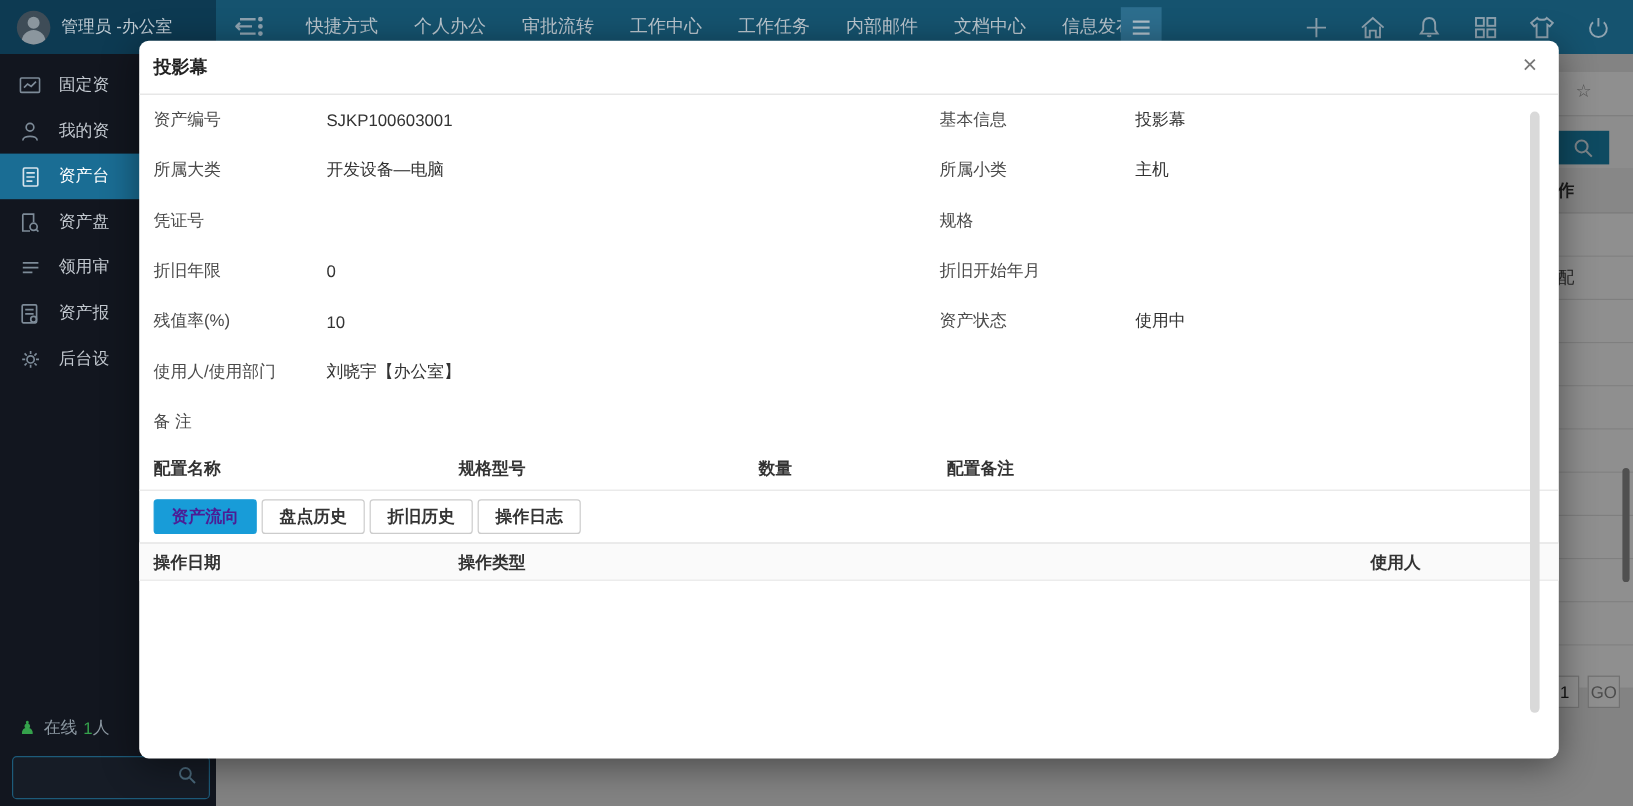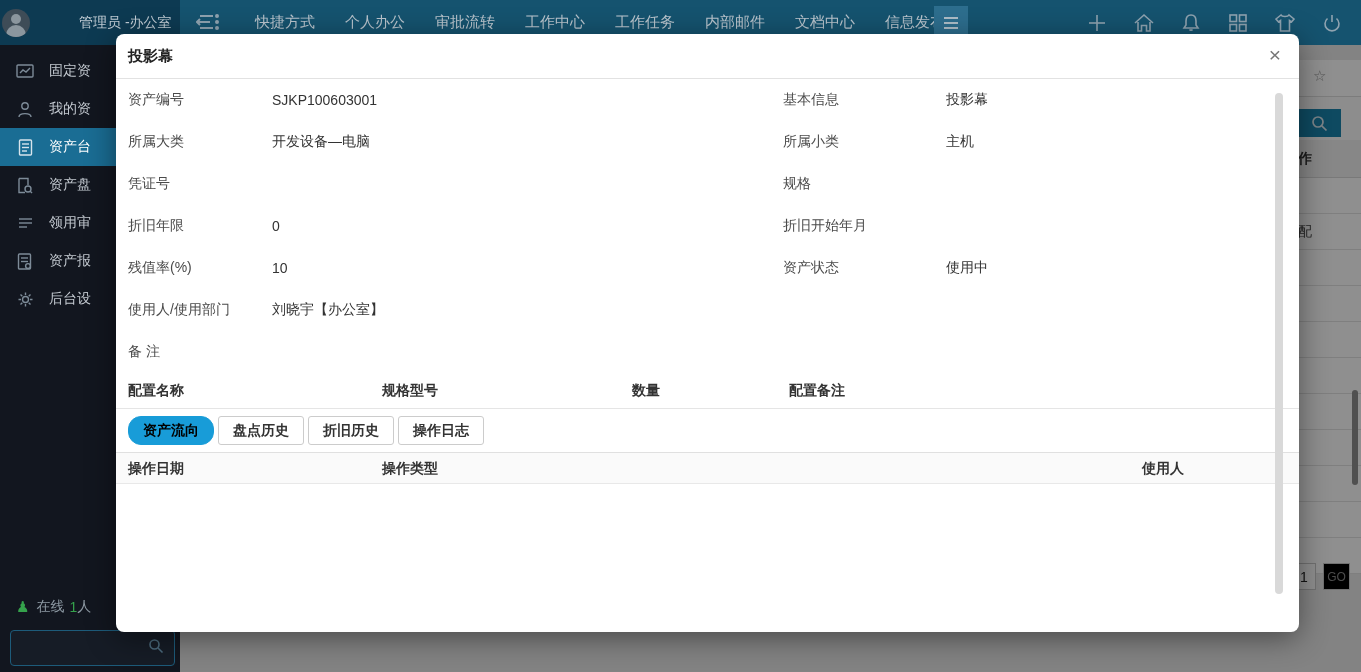--- a/index.html
+++ b/index.html
@@ -2,21 +2,21 @@
 <html><head>
 <meta charset="utf-8">
 <style>
   * { margin:0; padding:0; box-sizing:border-box; }
   html,body { width:1361px; height:672px; overflow:hidden;
     font-family:"Liberation Sans","DejaVu Sans",sans-serif; background:#12161f; }
 
   
   .topbar { position:absolute; left:0; top:0; width:1361px; height:45px; background:#15536f; z-index:20; }
   .topbar-left { position:absolute; left:0; top:0; width:180px; height:45px; background:#0d3a52;
-    display:flex; align-items:center; padding-left:2px;gap:40px; }
+    display:flex; align-items:center; padding-left:14px; }
   .avatar { width:28px; height:28px; border-radius:50%; background:#3e4c57; overflow:hidden; position:relative; flex:none; }
   .avatar:before { content:""; position:absolute; left:9px; top:5px; width:10px; height:10px; border-radius:50%; background:#8b969e; }
   .avatar:after { content:""; position:absolute; left:4px; top:16px; width:20px; height:14px; border-radius:10px 10px 0 0; background:#8b969e; }
   .topbar-user { color:#c2cdd5; font-size:14px; margin-left:9px; white-space:nowrap; }
   .collapse-btn { position:absolute; left:196px; top:11px; width:26px; height:22px; }
   .topnav { position:absolute; left:240px; top:0; height:45px; display:flex; align-items:center; }
   .topnav span { color:#bac5cd; font-size:15px; margin:0 15px; cursor:pointer; white-space:nowrap; }
   .more-btn { position:absolute; left:934px; top:6px; width:34px; height:33px; background:#2d6e8e;
     display:flex; align-items:center; justify-content:center; }
   .topbar-icons { position:absolute; right:18px; top:0; height:45px; display:flex; align-items:center; gap:25px; }
@@ -50,21 +50,21 @@
   .c-thead { position:absolute; left:0; top:95px; width:1181px; height:38px; background:#f0f0f0; border-bottom:1px solid #d8d8d8; }
   .c-thead span { position:absolute; left:1104px; top:10px; font-weight:bold; font-size:14px; color:#333; }
   .c-rows { position:absolute; left:0; top:133px; width:1181px; }
   .c-row { height:36px; background:#fff; border-bottom:1px solid #e3e3e3; position:relative; }
   .c-row .lnk { position:absolute; left:1104px; top:9px; font-size:14px; color:#444; cursor:pointer; }
   .c-pager { position:absolute; left:1080px; top:518px; display:flex; gap:7px; align-items:center; }
   .c-pagebtn { width:25px; height:27px; border:1px solid #c9c9c9; background:#fff; color:#666; font-size:13px;
     display:flex; align-items:center; justify-content:center; }
   .c-pageinput { width:24px; height:27px; border:1px solid #c9c9c9; background:#fff; color:#222; font-size:14px;
     text-align:center; }
-  .c-go { width:27px; height:27px; border:1px solid #c9c9c9; background:#000000; color:#888; font-size:12px;
+  .c-go { width:27px; height:27px; border:1px solid #c9c9c9; background:#ffffff; color:#888; font-size:14px;
     display:flex; align-items:center; justify-content:center; cursor:pointer; }
   .c-scroll { position:absolute; left:1172px; top:345px; width:6px; height:95px; background:#8f8f8f; border-radius:3px; }
   .overlay { position:absolute; left:180px; top:45px; width:1181px; height:627px; background:rgba(0,0,0,0.44); z-index:6; }
 
   
   .modal { position:absolute; left:89px; top:34px; width:1183px; height:598px; background:#fff; border-radius:8px;
     box-shadow:0 6px 30px rgba(0,0,0,0.45); z-index:30; overflow:hidden;margin-left:27px; }
   .m-titlebar { height:45px; border-bottom:1px solid #e2e2e2; position:relative; }
   .m-title { position:absolute; left:12px; top:13px; font-size:15px; font-weight:bold; color:#222; }
   .m-close { position:absolute; right:18px; top:10px; font-size:21px; color:#777; cursor:pointer; line-height:1; }
@@ -76,21 +76,21 @@
   .f-value { position:absolute; left:156px; color:#333; }
   .f-label.r { left:667px; }
   .f-value.r { left:830px; }
   .m-secbar.cfg { margin-top:2px; }
   .cfg-head { height:36px; border-bottom:1px solid #e5e5e5; position:relative; font-size:14px; font-weight:bold; color:#333; }
   .cfg-head span { position:absolute; top:9px; }
   .cfg-c0{left:12px;} .cfg-c1{left:266px;} .cfg-c2{left:516px;} .cfg-c3{left:673px;}
   .m-tabs { display:flex; margin:7px 0 0 12px; }
   .m-tab { height:29px; padding:0 14px; border:1px solid #ccc; border-radius:3px; background:#fff;
     font-size:14px; font-weight:bold; color:#333; display:flex; align-items:center; margin-right:4px; cursor:pointer; }
-  .m-tab.active { background:#189cd8; border-color:#189cd8; color:#000000;border-radius:13px; }
+  .m-tab.active { background:#189cd8; border-color:#189cd8; color:#4c1d95; }
   .flow-head { height:32px; margin-top:7px; background:#fafafa; border-top:1px solid #e0e0e0; border-bottom:1px solid #e8e8e8;
     position:relative; font-size:14px; font-weight:bold; color:#333;padding-left:7px; }
   .flow-head span { position:absolute; top:7px; }
   .flow-row { height:38px; position:relative; font-size:14px; color:#333; }
   .flow-row span { position:absolute; top:10px; }
   .fc0{left:12px;} .fc1{left:266px;} .fc2{left:1026px;}
   .m-scrollbar { position:absolute; right:16px; top:59px; width:8px; height:501px; background:#d9d9d9; border-radius:4px; }
 </style>
 </head>
 <body>

